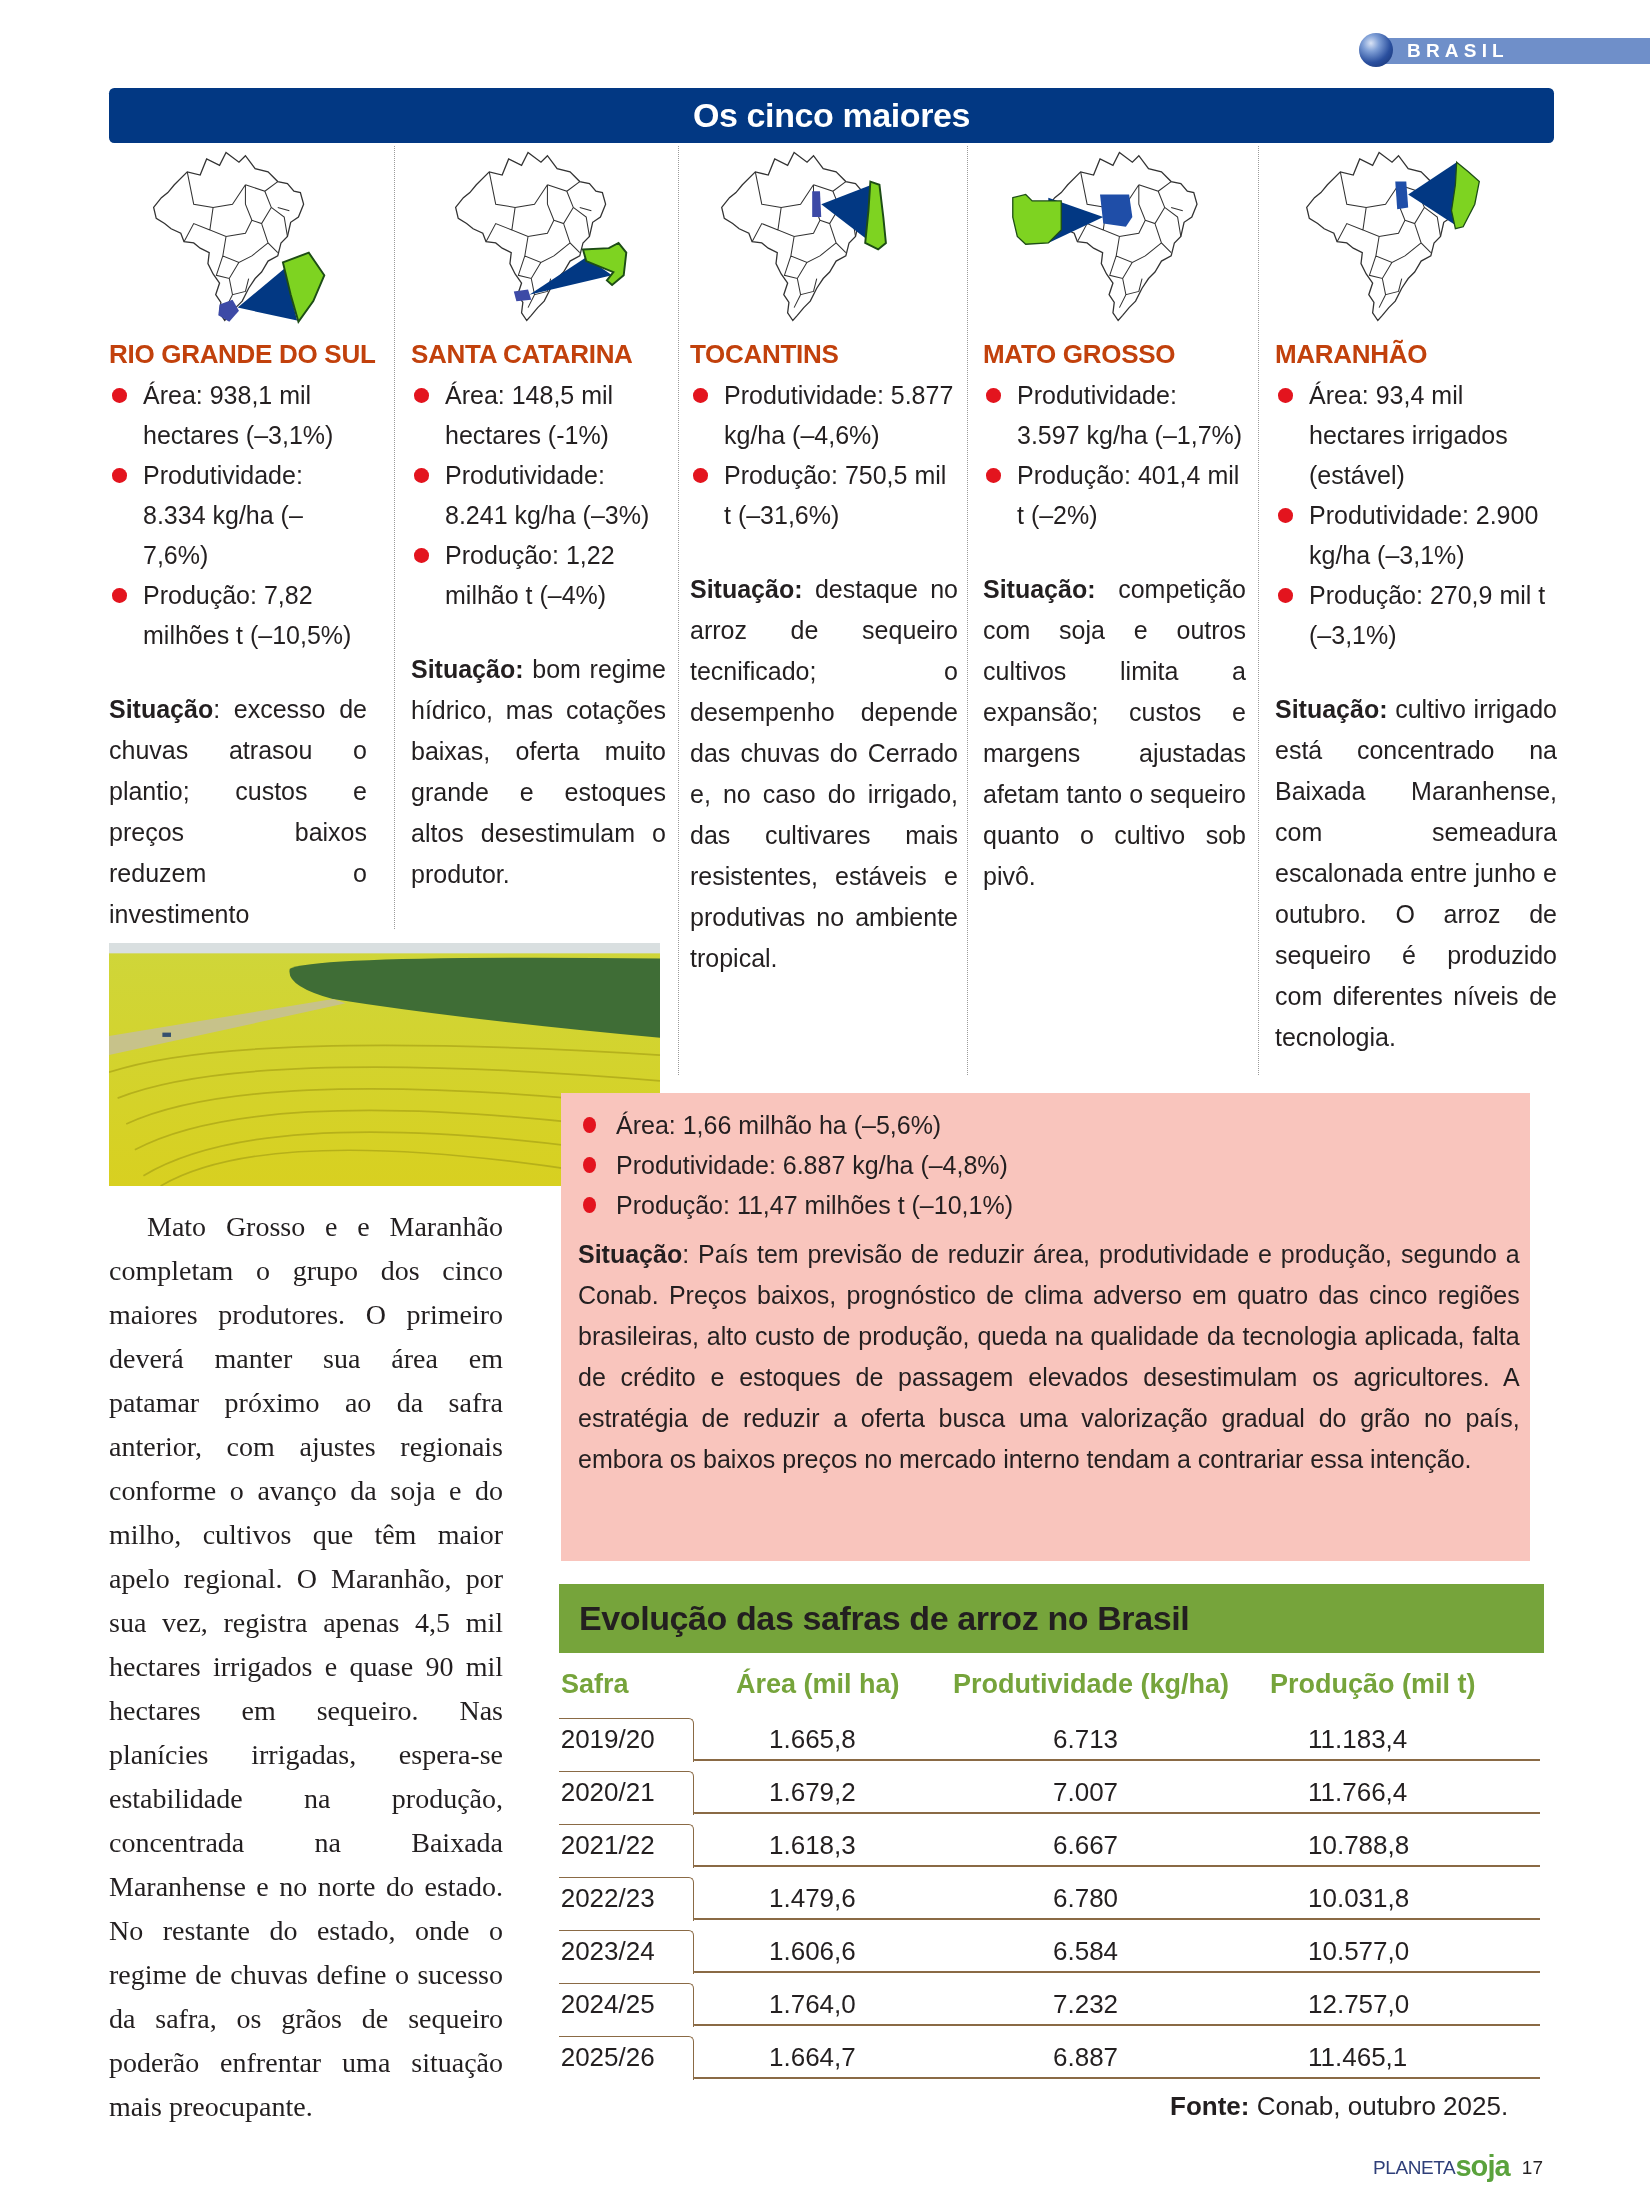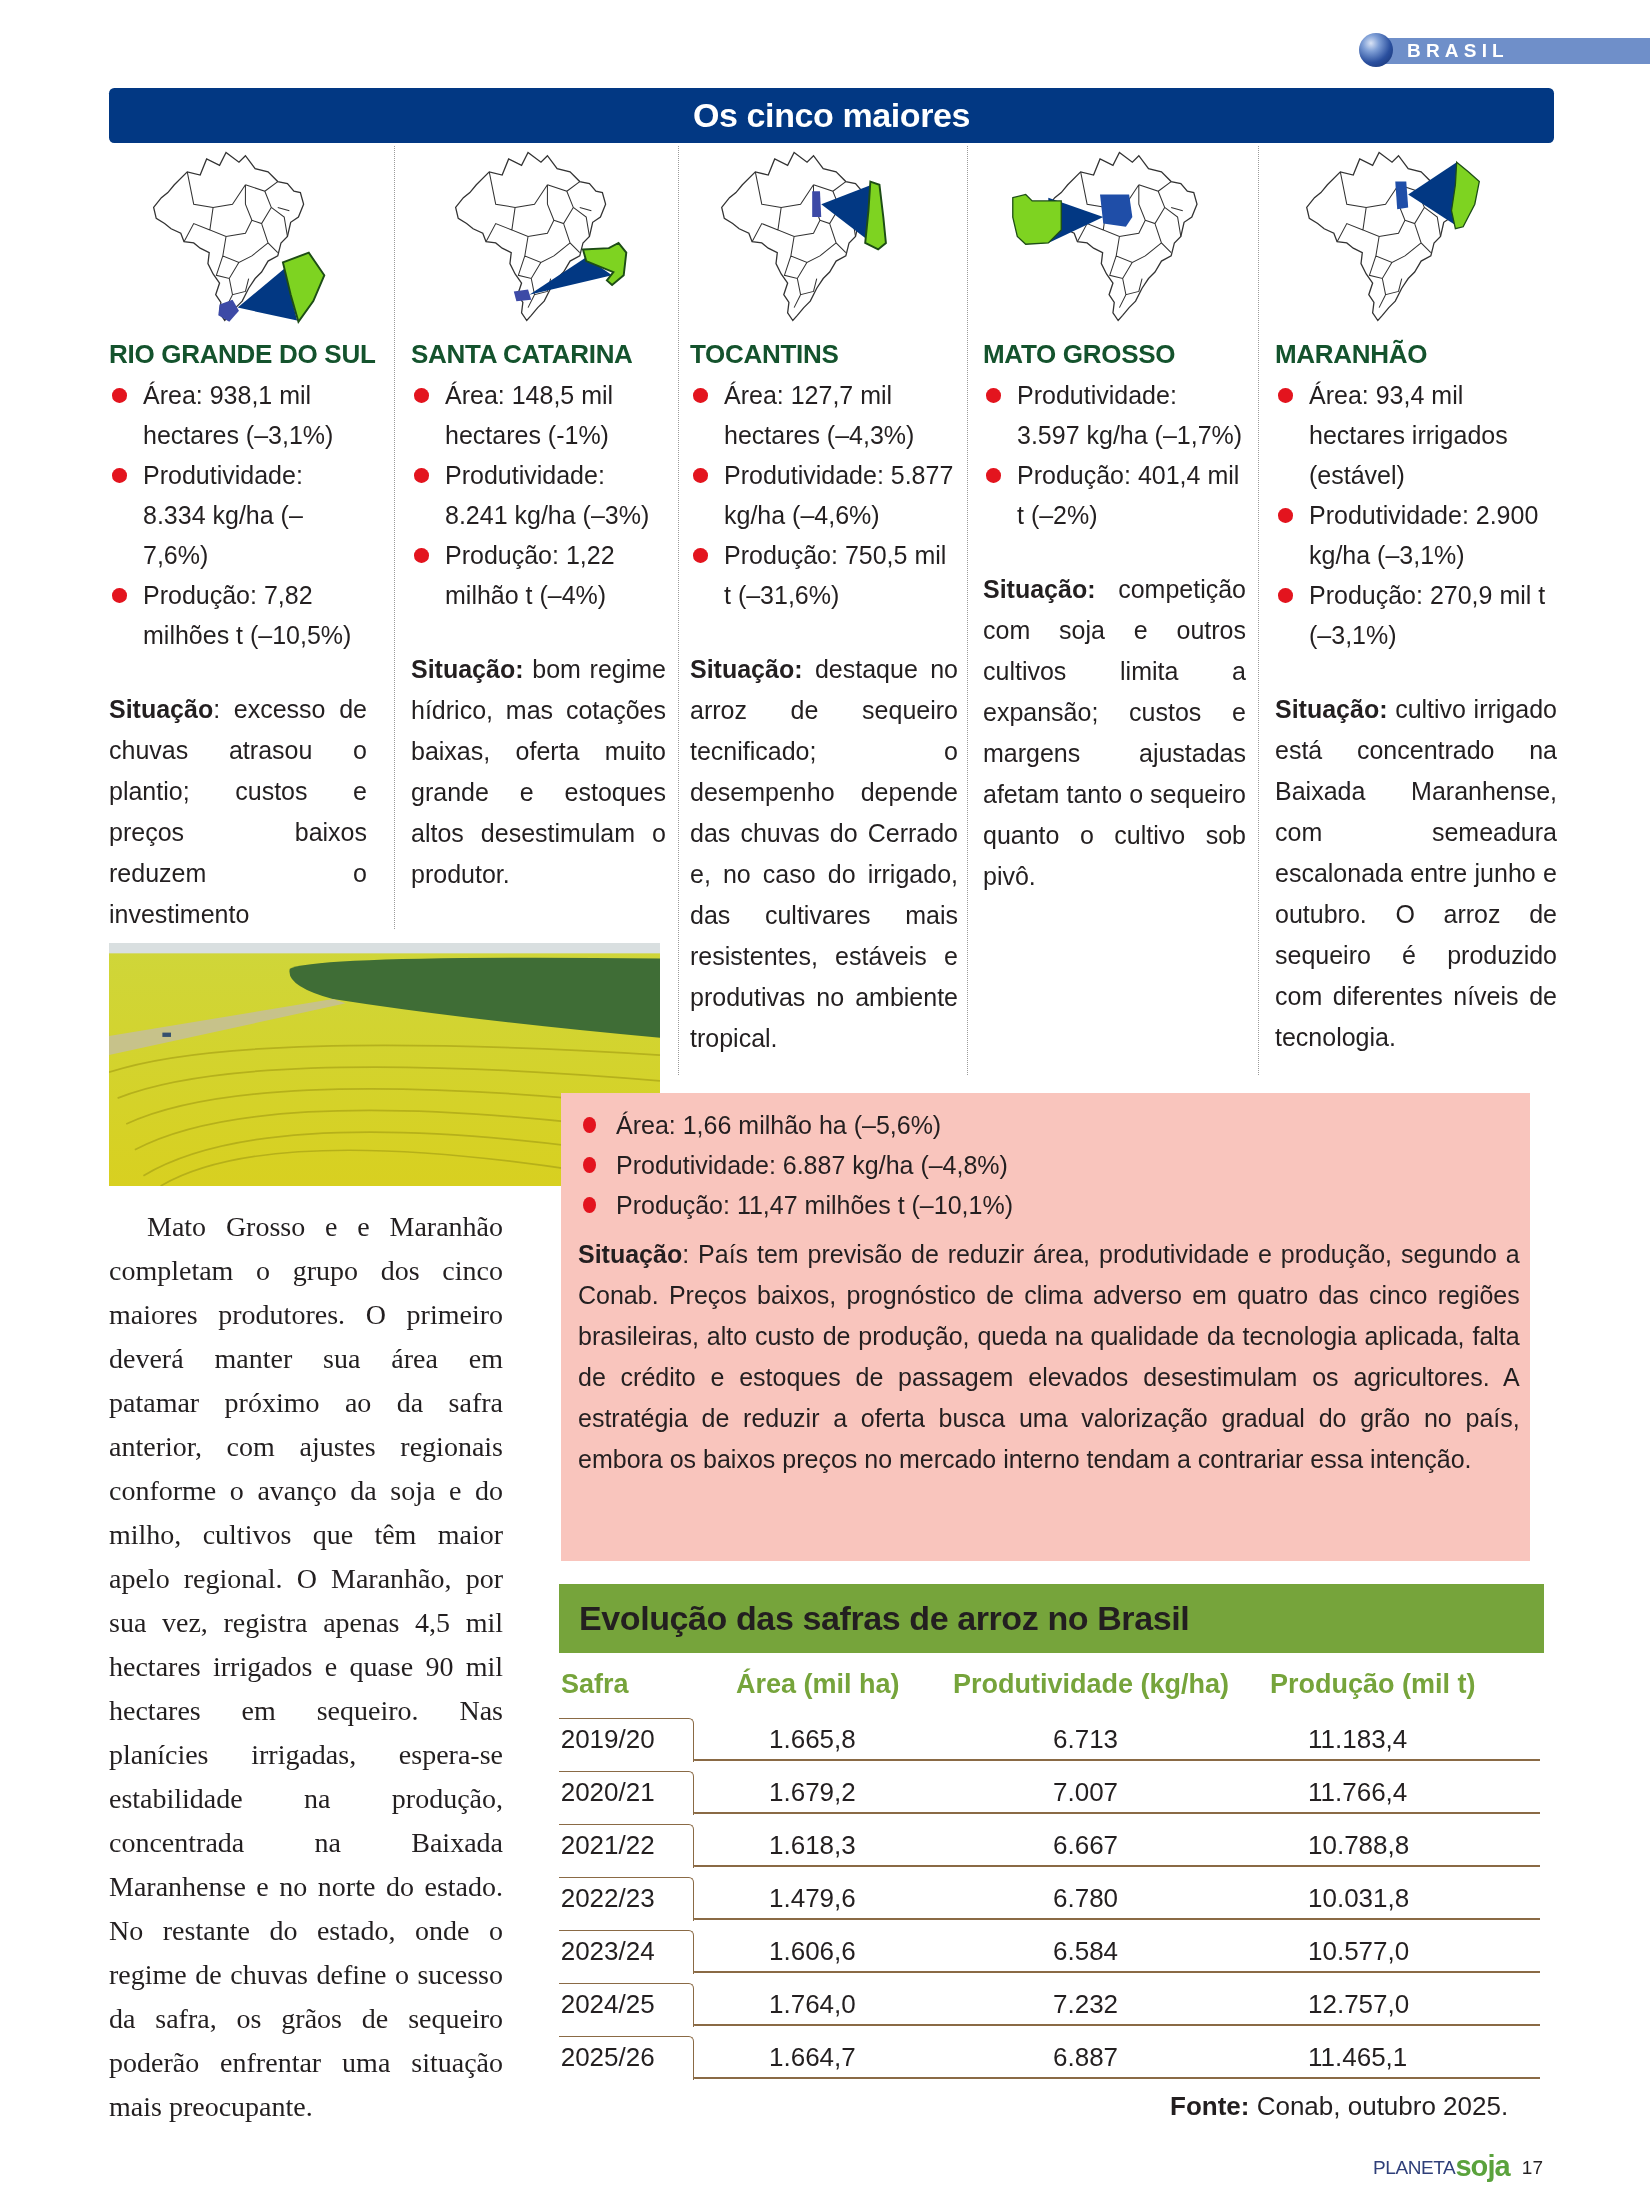--- a/index.html
+++ b/index.html
@@ -13,21 +13,21 @@
   .section-tag .label { position:absolute; left:48px; top:5.2px; line-height:26px; font-weight:bold; font-size:19px; letter-spacing:5.2px; color:#ffffff; }
 
   
   .banner { position:absolute; left:109px; top:88px; width:1445px; height:55px; background:#023883; border-radius:5.2px;
     display:flex; align-items:center; justify-content:center; }
   .banner span { color:#fff; font-weight:bold; font-size:34px; letter-spacing:-0.4px; }
 
   
   .col { position:absolute; top:146px; }
   .col .map { width:241px; height:181px; display:block; margin-left:3.4px; }
-  .col .state-name { color:#14532d; font-weight:bold; font-size:26px; letter-spacing:-0.3px; margin:12px 0 5.2px 0; white-space:nowrap; }
+  .col .state-name { color:#c2410c; font-weight:bold; font-size:26px; letter-spacing:-0.3px; margin:12px 0 5.2px 0; white-space:nowrap; }
   .col ul { list-style:none; margin:0; padding:0; }
   .col li { position:relative; padding-left:34px; font-size:25px; line-height:40px; }
   .col li::before { content:""; position:absolute; left:3.4px; top:13px; width:14.6px; height:14.6px; border-radius:50%; background:#e3141e; }
   .col .situ { margin-top:34px; font-size:25px; line-height:41px; text-align:justify; }
   .col .situ b { font-weight:bold; }
   .divider { position:absolute; top:146px; width:0; border-left:1.7px dotted #9a9a9a; }
 
   
   .photo { position:absolute; left:109px; top:943px; width:551px; height:243px; overflow:hidden; }
 
@@ -124,21 +124,20 @@
 
 <div class="col" style="left:690px;width:268px;">
   <svg class="map" viewBox="0 0 300 280">
     <use href="#brazil" transform="translate(0,0)"></use>
     <path d="M148 70 L160 70 L162 110 L148 110 Z" fill="#3d4aa6"></path>
     <path d="M162 90 L240 60 L240 150 Z" fill="#023883"></path>
     <path d="M238 55 L252 60 L258 110 L262 150 L250 160 L230 150 L235 100 Z" fill="#7ed321" stroke="#1d4d16" stroke-width="3"></path>
   </svg>
   <div class="state-name">TOCANTINS</div>
   <ul>
-    <li>Área: 127,7 mil hectares (–4,3%)</li>
     <li>Produtividade: 5.877 kg/ha (–4,6%)</li>
     <li>Produção: 750,5 mil t (–31,6%)</li>
   </ul>
   <div class="situ"><b>Situação:</b><span> destaque no arroz de sequeiro tecnificado; o desempenho depende das chuvas do Cerrado e, no caso do irrigado, das cultivares mais resistentes, estáveis e produtivas no ambiente tropical.</span></div>
 </div>
 
 <div class="col" style="left:983px;width:263px;">
   <svg class="map" viewBox="0 0 300 280">
     <use href="#brazil" transform="translate(50,0)"></use>
     <path d="M140 75 L185 75 L190 110 L180 125 L145 120 Z" fill="#1f4ea8"></path>

